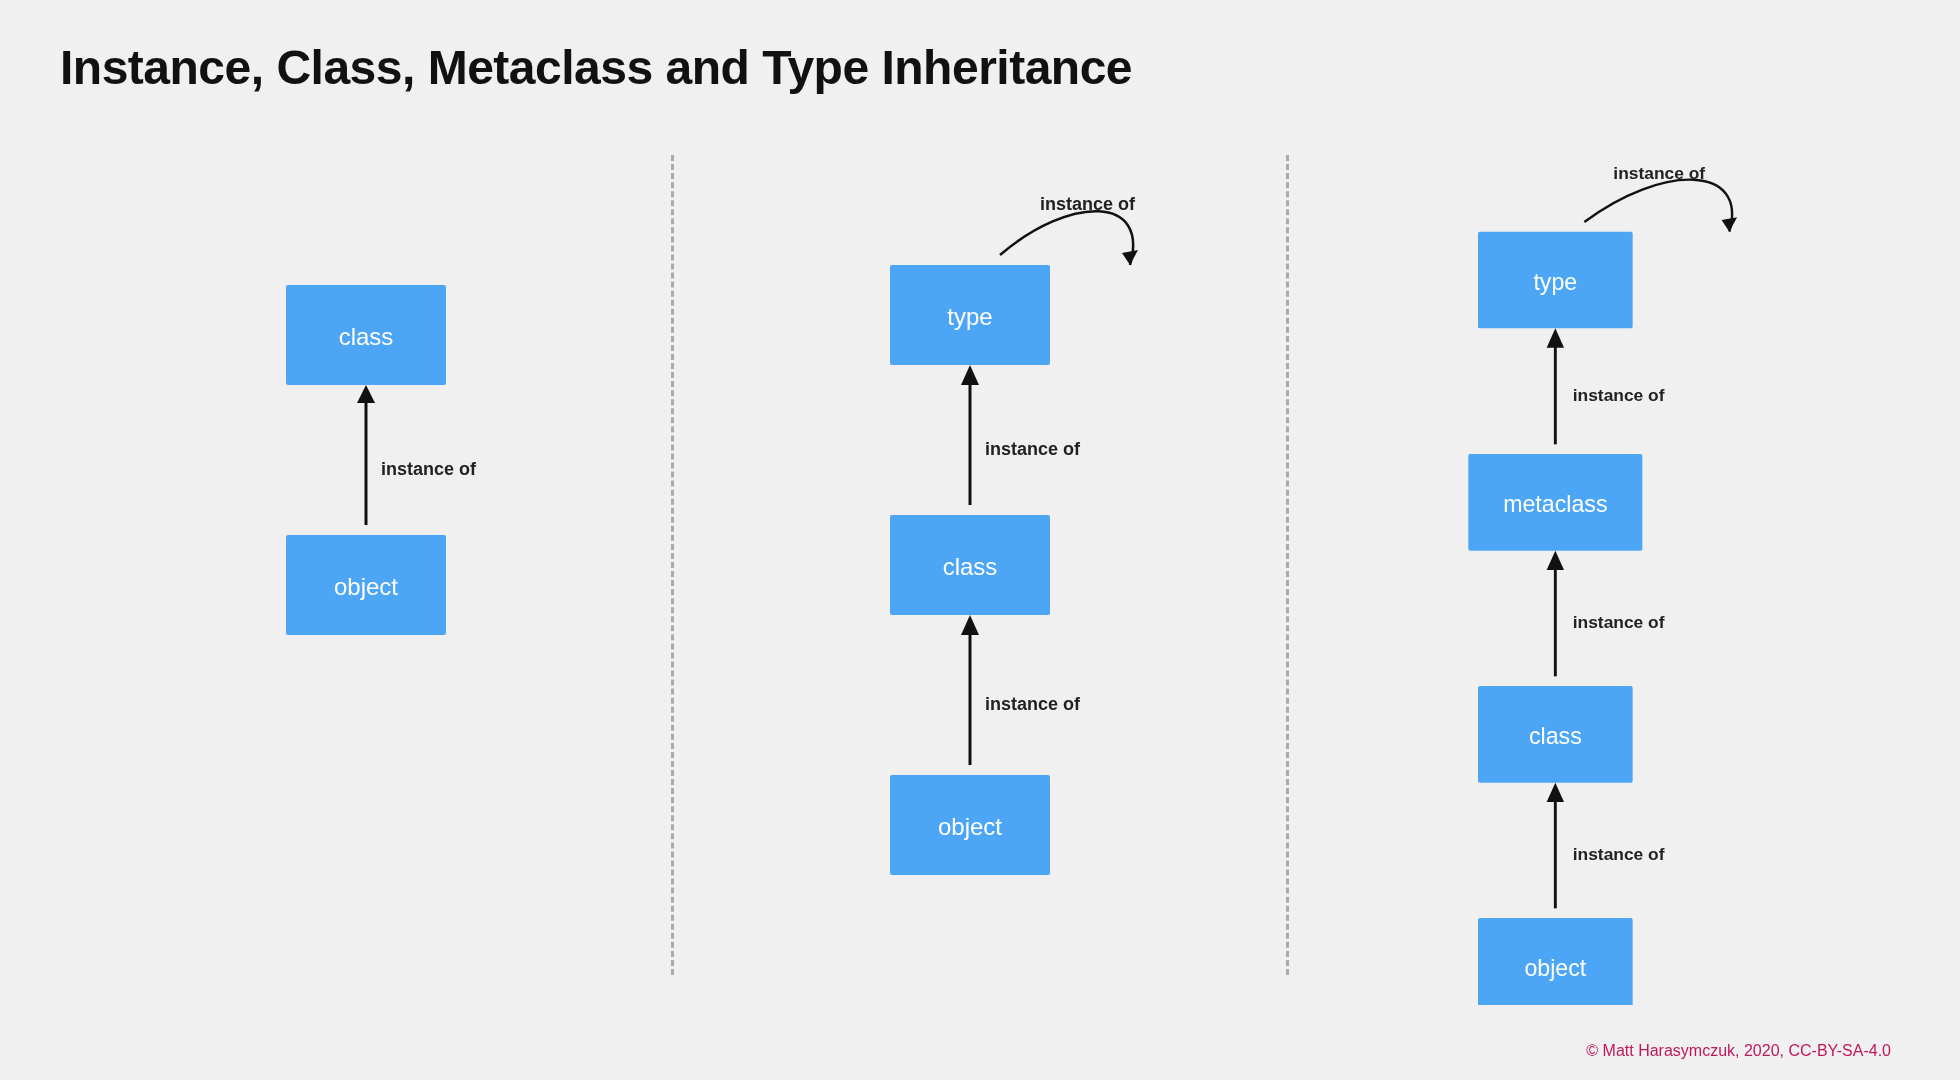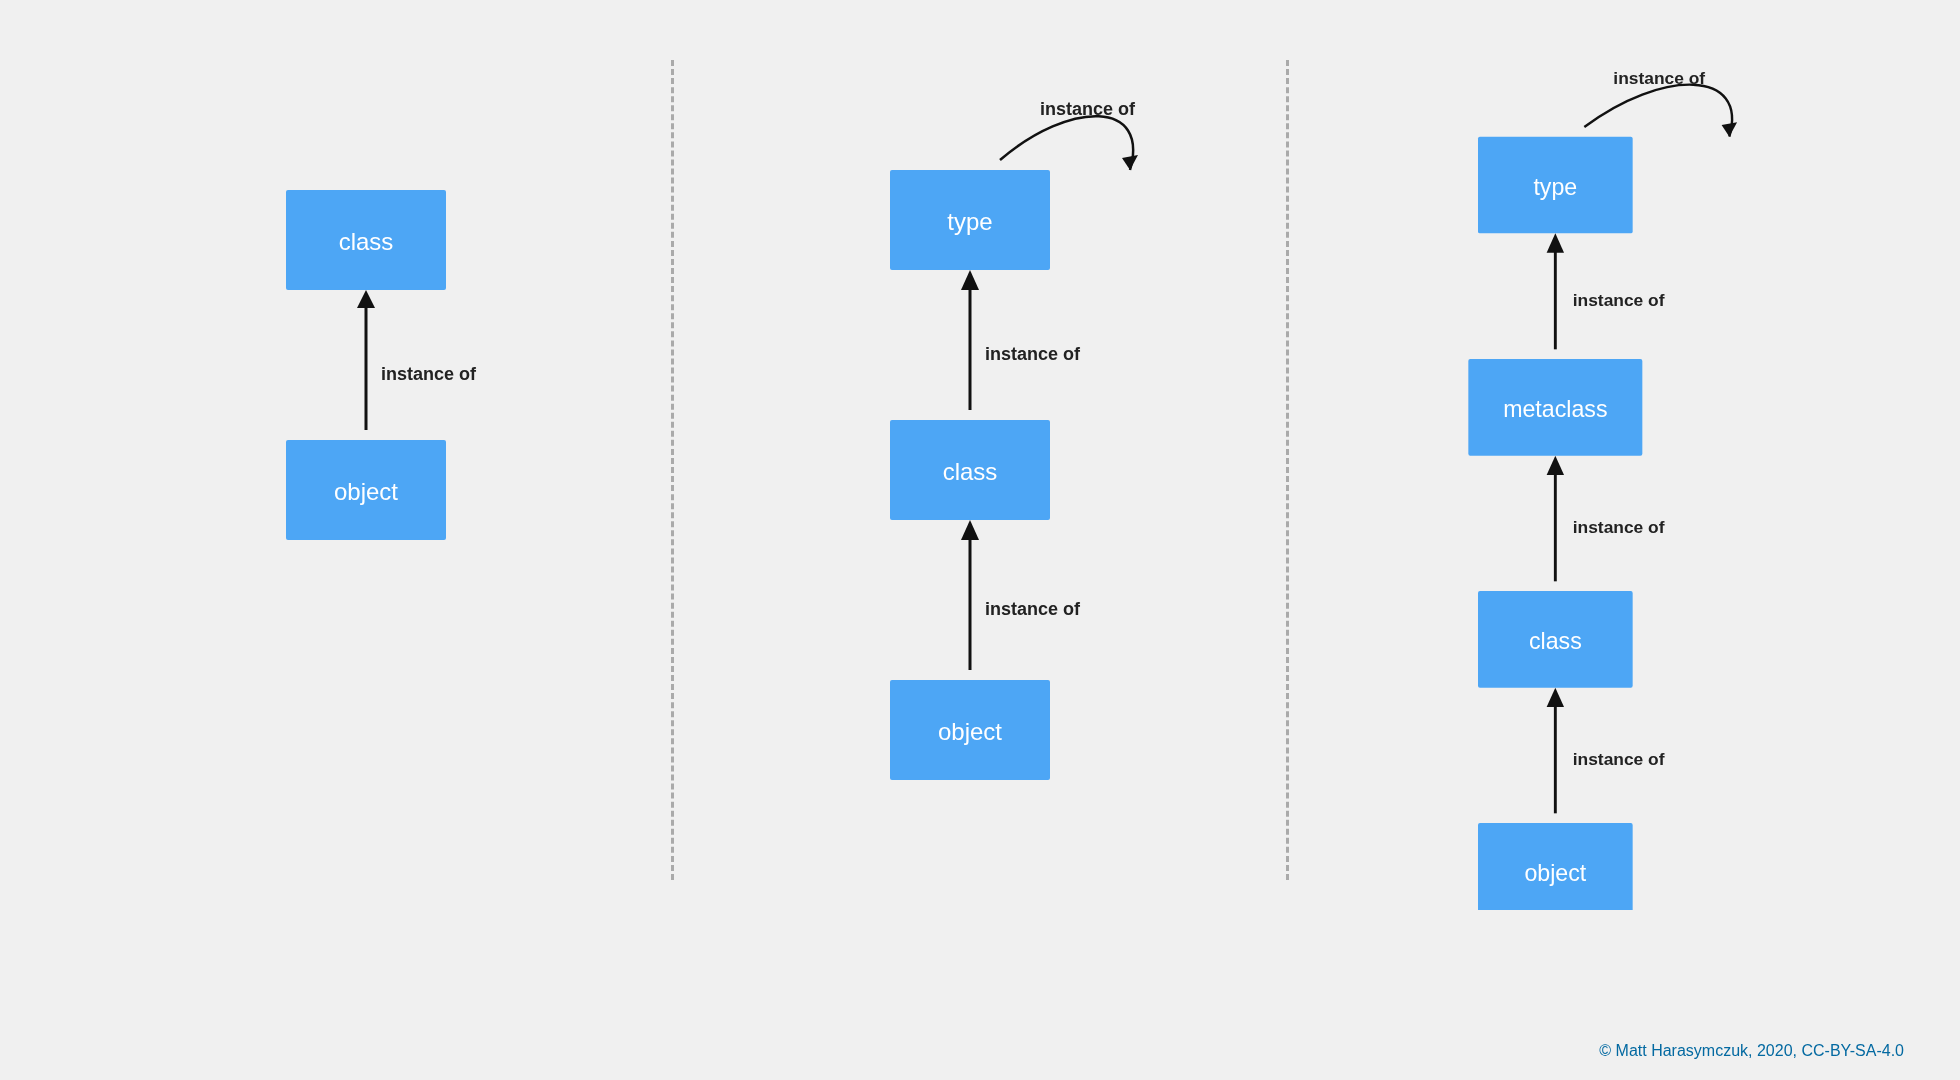--- a/index.html
+++ b/index.html
@@ -44,29 +44,30 @@
     }
     .divider {
       width: 2px;
       height: 820px;
       border-left: 3px dashed #aaa;
       margin-top: 20px;
     }
     .copyright {
       position: absolute;
       bottom: 20px;
-      right: 56px;
+      right: 69px;
       font-size: 16px;
-      color: #0369a1;
+      color: #be185d;
     }
   </style>
 </head>
 <body>
 
 <div class="page">
+  <h1>Instance, Class, Metaclass and Type Inheritance</h1>
 
   <div class="diagrams-container">
 
     <div class="diagram">
       <svg width="400" height="750" viewBox="0 0 400 750">
 
         <rect x="120" y="150" width="160" height="100" fill="#4da6f5" rx="2"></rect>
         <text x="200" y="210" text-anchor="middle" fill="white" font-size="24" font-family="Helvetica Neue, Arial, sans-serif" font-weight="500">class</text>
 
         <line x1="200" y1="390" x2="200" y2="265" stroke="#111" stroke-width="3"></line>

